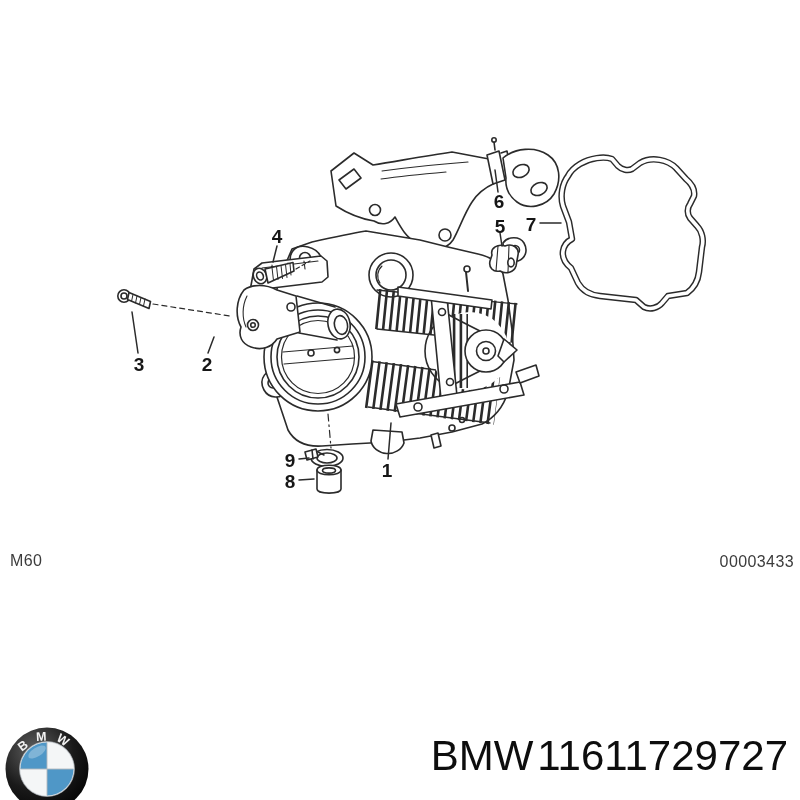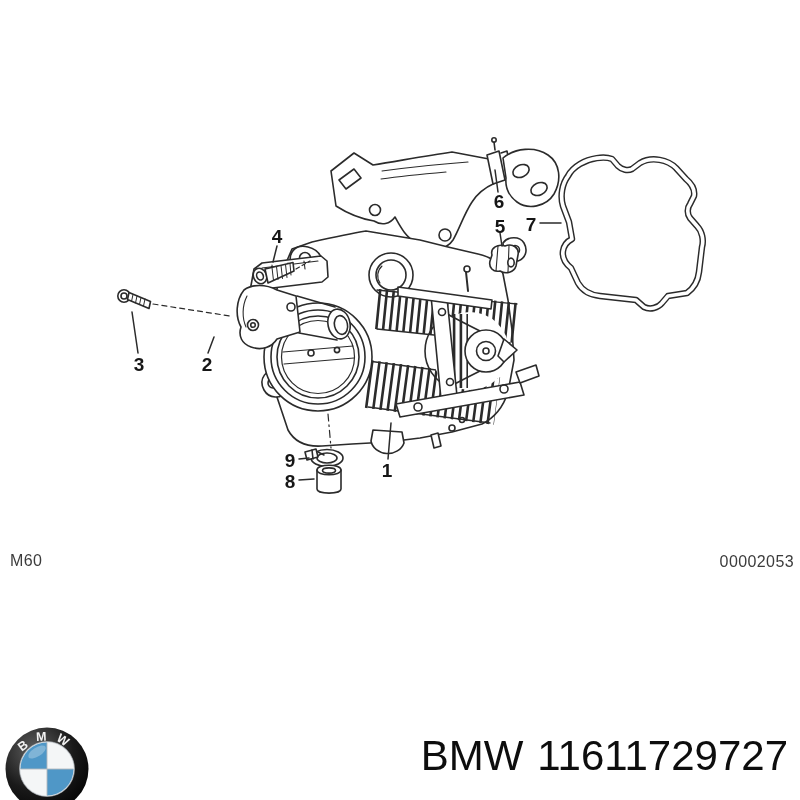--- a/index.html
+++ b/index.html
@@ -9,21 +9,21 @@
   svg.art{position:absolute;left:0;top:0;}
   .w{fill:#ffffff;}
   .callout{position:absolute;transform:translate(-50%,-50%);
            font-weight:700;font-size:19px;color:#161616;line-height:1;}
   .code{position:absolute;font-size:16px;color:#3c3c3c;letter-spacing:.4px;line-height:1;}
   .code-left{left:10px;top:553px;}
   .code-right{right:6px;top:554px;}
   .logo-wrap{position:absolute;left:3px;top:725px;width:88px;height:88px;}
   .pn{position:absolute;right:12px;top:735px;font-size:42px;color:#0d0d0d;
       line-height:1;white-space:nowrap;}
-  .pn .num{margin-left:14px;}
+  .pn .num{margin-left:4px;}
 </style>
 </head>
 <body>
 
 <div class="page">
 
   <svg class="art" width="800" height="800" viewBox="0 0 800 800">
     <g stroke="#2b2b2b" fill="none" stroke-width="1.6" stroke-linecap="round" stroke-linejoin="round">
 
       <g>
@@ -188,21 +188,21 @@
   <div class="callout" style="left:207px;top:364px">2</div>
   <div class="callout" style="left:139px;top:364px">3</div>
   <div class="callout" style="left:277px;top:236px">4</div>
   <div class="callout" style="left:500px;top:226px">5</div>
   <div class="callout" style="left:499px;top:201px">6</div>
   <div class="callout" style="left:531px;top:224px">7</div>
   <div class="callout" style="left:290px;top:481px">8</div>
   <div class="callout" style="left:290px;top:460px">9</div>
 
   <div class="code code-left">M60</div>
-  <div class="code code-right">00002053</div>
+  <div class="code code-right">00003433</div>
 
   <div class="logo-wrap">
     <svg width="88" height="88" viewBox="0 0 88 88">
       <defs>
         <radialGradient id="ringG" cx="35%" cy="28%" r="85%">
           <stop offset="0%" stop-color="#5f5f5f"></stop>
           <stop offset="55%" stop-color="#1a1a1a"></stop>
           <stop offset="100%" stop-color="#000000"></stop>
         </radialGradient>
         <path id="bmw-arc" d="M13.5 46 A30.5 30.5 0 0 1 74.5 46"></path>

